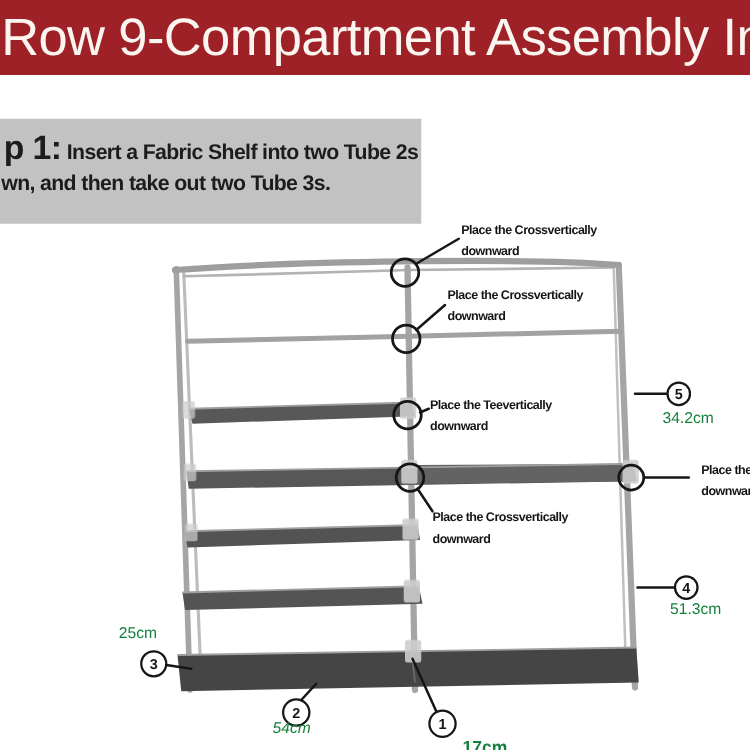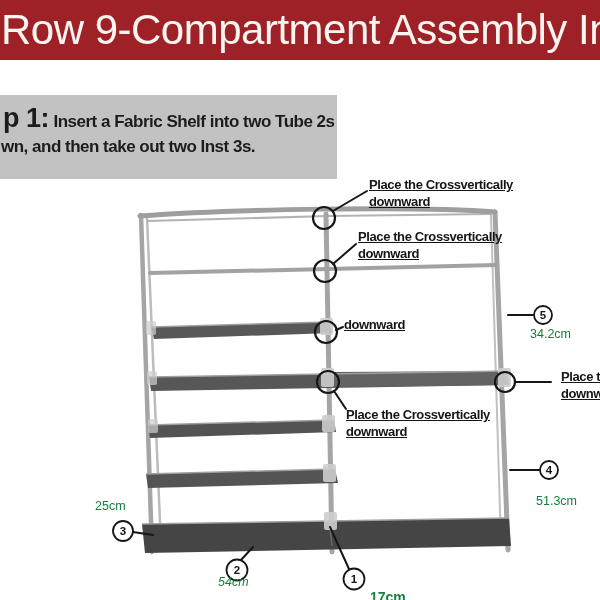--- a/index.html
+++ b/index.html
@@ -19,43 +19,43 @@
   .stepbox{
     position:absolute;left:0;top:95px;width:337px;height:84px;
     background:#c2c2c2;color:#1c1c1c;overflow:hidden;
   }
   .stepline1{position:absolute;left:3px;top:8px;white-space:nowrap;}
   .steplabel{font-size:27px;font-weight:bold;letter-spacing:-0.5px;text-align:center;}
   .steptext{font-size:17px;font-weight:bold;letter-spacing:-0.5px;}
   .stepline2{position:absolute;left:1px;top:42px;white-space:nowrap;}
   svg{position:absolute;left:0;top:0;}
   .ann{
-    position:absolute;color:#151515;font-size:13px;font-weight:bold;
-    letter-spacing:-0.4px;line-height:17px;white-space:nowrap;text-decoration:underline;
+    position:absolute;color:#151515;font-size:10px;font-weight:bold;
+    letter-spacing:-0.4px;line-height:17px;white-space:nowrap;
   }
   .dim{
     position:absolute;color:#15803d;font-size:12.5px;letter-spacing:0;
     white-space:nowrap;
   }
 </style>
 </head>
 <body>
 
 <div class="stage">
 
   <header class="banner">
     <span>Row 9-Compartment Assembly Inst</span>
   </header>
 
   <section class="stepbox">
     <div class="stepline1">
       <span class="steplabel">p 1:</span>
       <span class="steptext">Insert a Fabric Shelf into two Tube 2s as</span>
     </div>
-    <div class="stepline2 steptext">wn, and then take out two Inst 3s.</div>
+    <div class="stepline2 steptext">wn, and then take out two Tube 3s.</div>
   </section>
 
   <svg width="600" height="600" viewBox="0 0 600 600">
     <g fill="none" stroke-linecap="round">
 
       <path d="M147,218 L161,545" stroke="#bcbcbc" stroke-width="2.5"></path>
       <path d="M491,215 L501,544" stroke="#c0c0c0" stroke-width="2"></path>
       <path d="M147,221 L328,216 L490,214" stroke="#b3b3b3" stroke-width="2.2"></path>
 
       <path d="M141,215 L152,552" stroke="#a5a5a5" stroke-width="4.5"></path>
@@ -142,30 +142,31 @@
 
   <div class="ann" style="left:369px;top:176px;">
     <div>Place the Crossvertically</div>
     <div>downward</div>
   </div>
   <div class="ann" style="left:358px;top:228px;">
     <div>Place the Crossvertically</div>
     <div>downward</div>
   </div>
   <div class="ann" style="left:344px;top:316px;">
+    <div>Place the Teevertically</div>
     <div>downward</div>
   </div>
   <div class="ann" style="left:346px;top:406px;">
     <div>Place the Crossvertically</div>
     <div>downward</div>
   </div>
   <div class="ann" style="left:561px;top:368px;">
     <div>Place the</div>
     <div>downward</div>
   </div>
 
   <div class="dim" style="left:530px;top:327px;">34.2cm</div>
-  <div class="dim" style="left:536px;top:480px;margin-top:14px;">51.3cm</div>
+  <div class="dim" style="left:536px;top:480px;">51.3cm</div>
   <div class="dim" style="left:95px;top:499px;">25cm</div>
   <div class="dim" style="left:218px;top:575px;font-style:italic;">54cm</div>
   <div class="dim" style="left:370px;top:589px;font-weight:bold;font-size:14px;">17cm</div>
 
 </div>
 
 </body></html>

